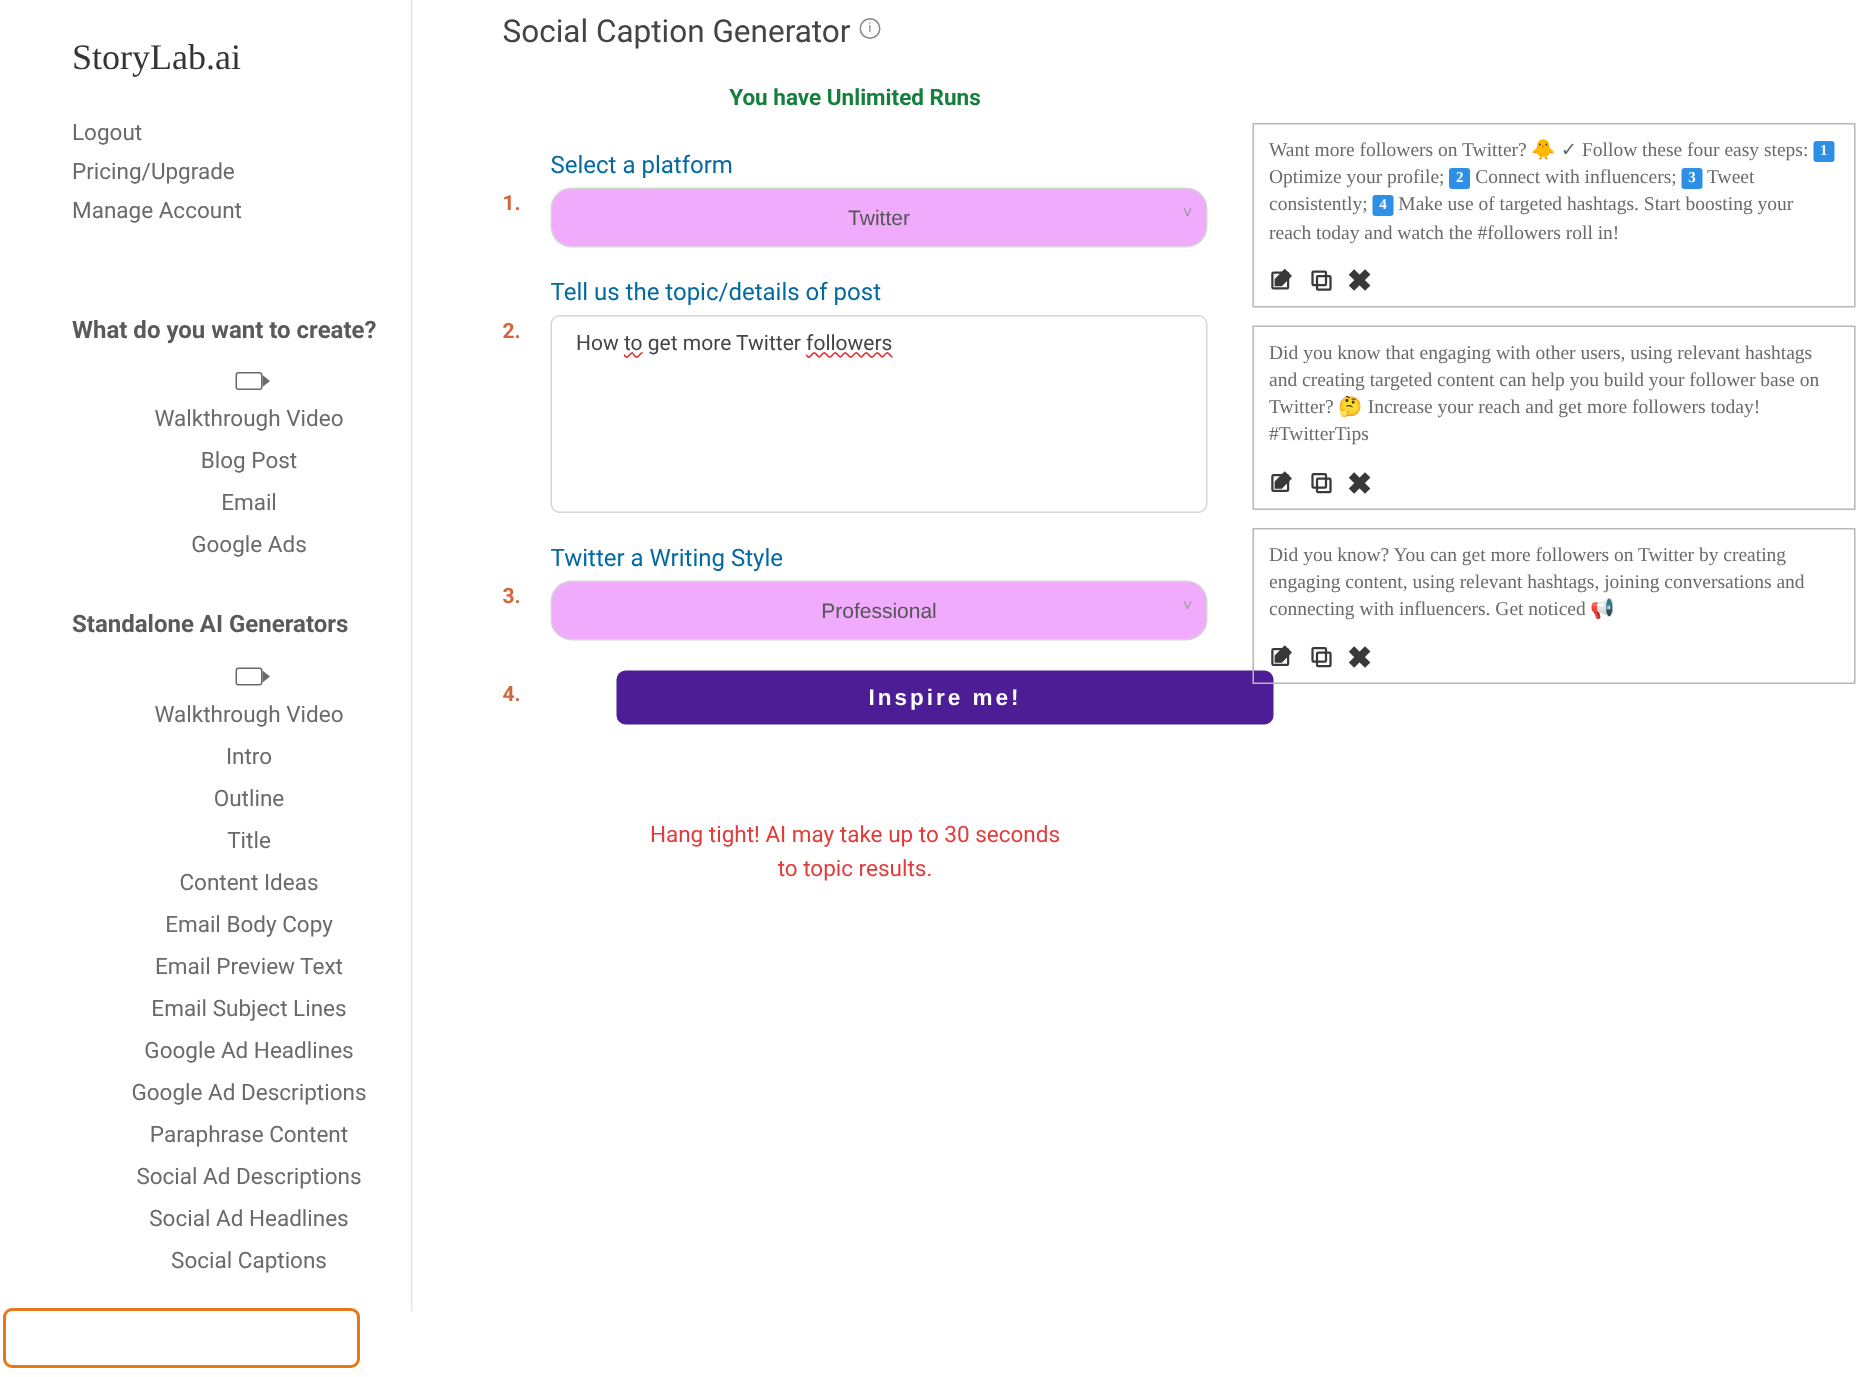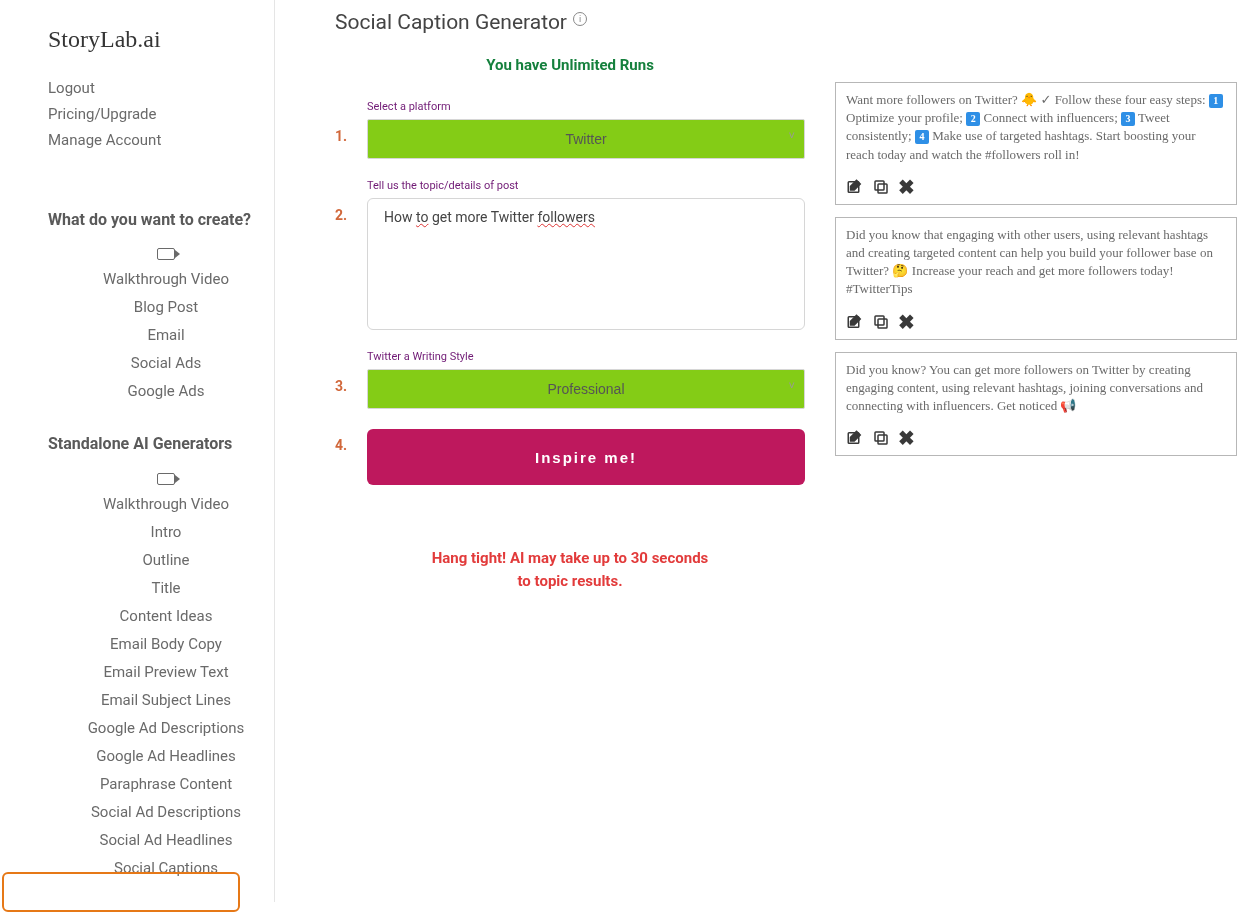--- a/index.html
+++ b/index.html
@@ -111,30 +111,30 @@
   .step-num {
     color: #d1673a;
     font-weight: 700;
     font-size: 14px;
     margin-top: 28px;
     width: 14px;
   }
   .step-num.button-step { margin-top: 8px; }
   .step-body { flex: 1; }
   .step-label {
-    font-size: 11px;
-    color: #701a75;
+    font-size: 16px;
+    color: #0369a1;
     margin-bottom: 6px;
   }
   .select {
     width: 100%;
     height: 40px;
     border: 1px solid #d6d6d6;
-    border-radius: 2px;
-    background: #84cc16;
+    border-radius: 14px;
+    background: #f0abfc;
     text-align: center;
     font-size: 14px;
     color: #555;
     appearance: none;
     position: relative;
   }
   .select-wrap { position: relative; }
   .select-wrap::after {
     content: '˅';
     position: absolute;
@@ -148,33 +148,34 @@
     border: 1px solid #d6d6d6;
     border-radius: 6px;
     padding: 10px 16px;
     font-size: 14px;
     color: #444;
     resize: none;
     font-family: inherit;
   }
   .inspire {
     width: 100%;
-    height: 56px;
-    background: #be185d;
+    height: 36px;
+    background: #4c1d95;
     color: #fff;
     border: none;
     border-radius: 6px;
     font-size: 15px;
     letter-spacing: 2px;
     font-weight: 600;
     cursor: pointer;
+    margin-left: 44px;
   }
   .loading {
     color: #e23b3b;
-    font-weight: 700;
+    font-weight: 400;
     text-align: center;
     margin-top: 62px;
     font-size: 15px;
     line-height: 1.5;
   }
   .results-col {
     flex: 1;
     margin-top: 72px;
     max-width: 430px;
   }
@@ -233,23 +234,20 @@
         <span class="video-icon"></span>
         <span>Walkthrough Video</span>
       </div>
       <div class="nav-item">
         <span>Blog Post</span>
       </div>
       <div class="nav-item">
         <span>Email</span>
       </div>
       <div class="nav-item">
-        <span>Social Ads</span>
-      </div>
-      <div class="nav-item">
         <span>Google Ads</span>
       </div>
     </div>
 
   <div class="section-header standalone">Standalone AI Generators</div>
   <div id="standalone-list">
       <div class="nav-item">
         <span class="video-icon"></span>
         <span>Walkthrough Video</span>
       </div>
@@ -268,24 +266,24 @@
       <div class="nav-item">
         <span>Email Body Copy</span>
       </div>
       <div class="nav-item">
         <span>Email Preview Text</span>
       </div>
       <div class="nav-item">
         <span>Email Subject Lines</span>
       </div>
       <div class="nav-item">
+        <span>Google Ad Headlines</span>
+      </div>
+      <div class="nav-item">
         <span>Google Ad Descriptions</span>
-      </div>
-      <div class="nav-item">
-        <span>Google Ad Headlines</span>
       </div>
       <div class="nav-item">
         <span>Paraphrase Content</span>
       </div>
       <div class="nav-item">
         <span>Social Ad Descriptions</span>
       </div>
       <div class="nav-item">
         <span>Social Ad Headlines</span>
       </div>

